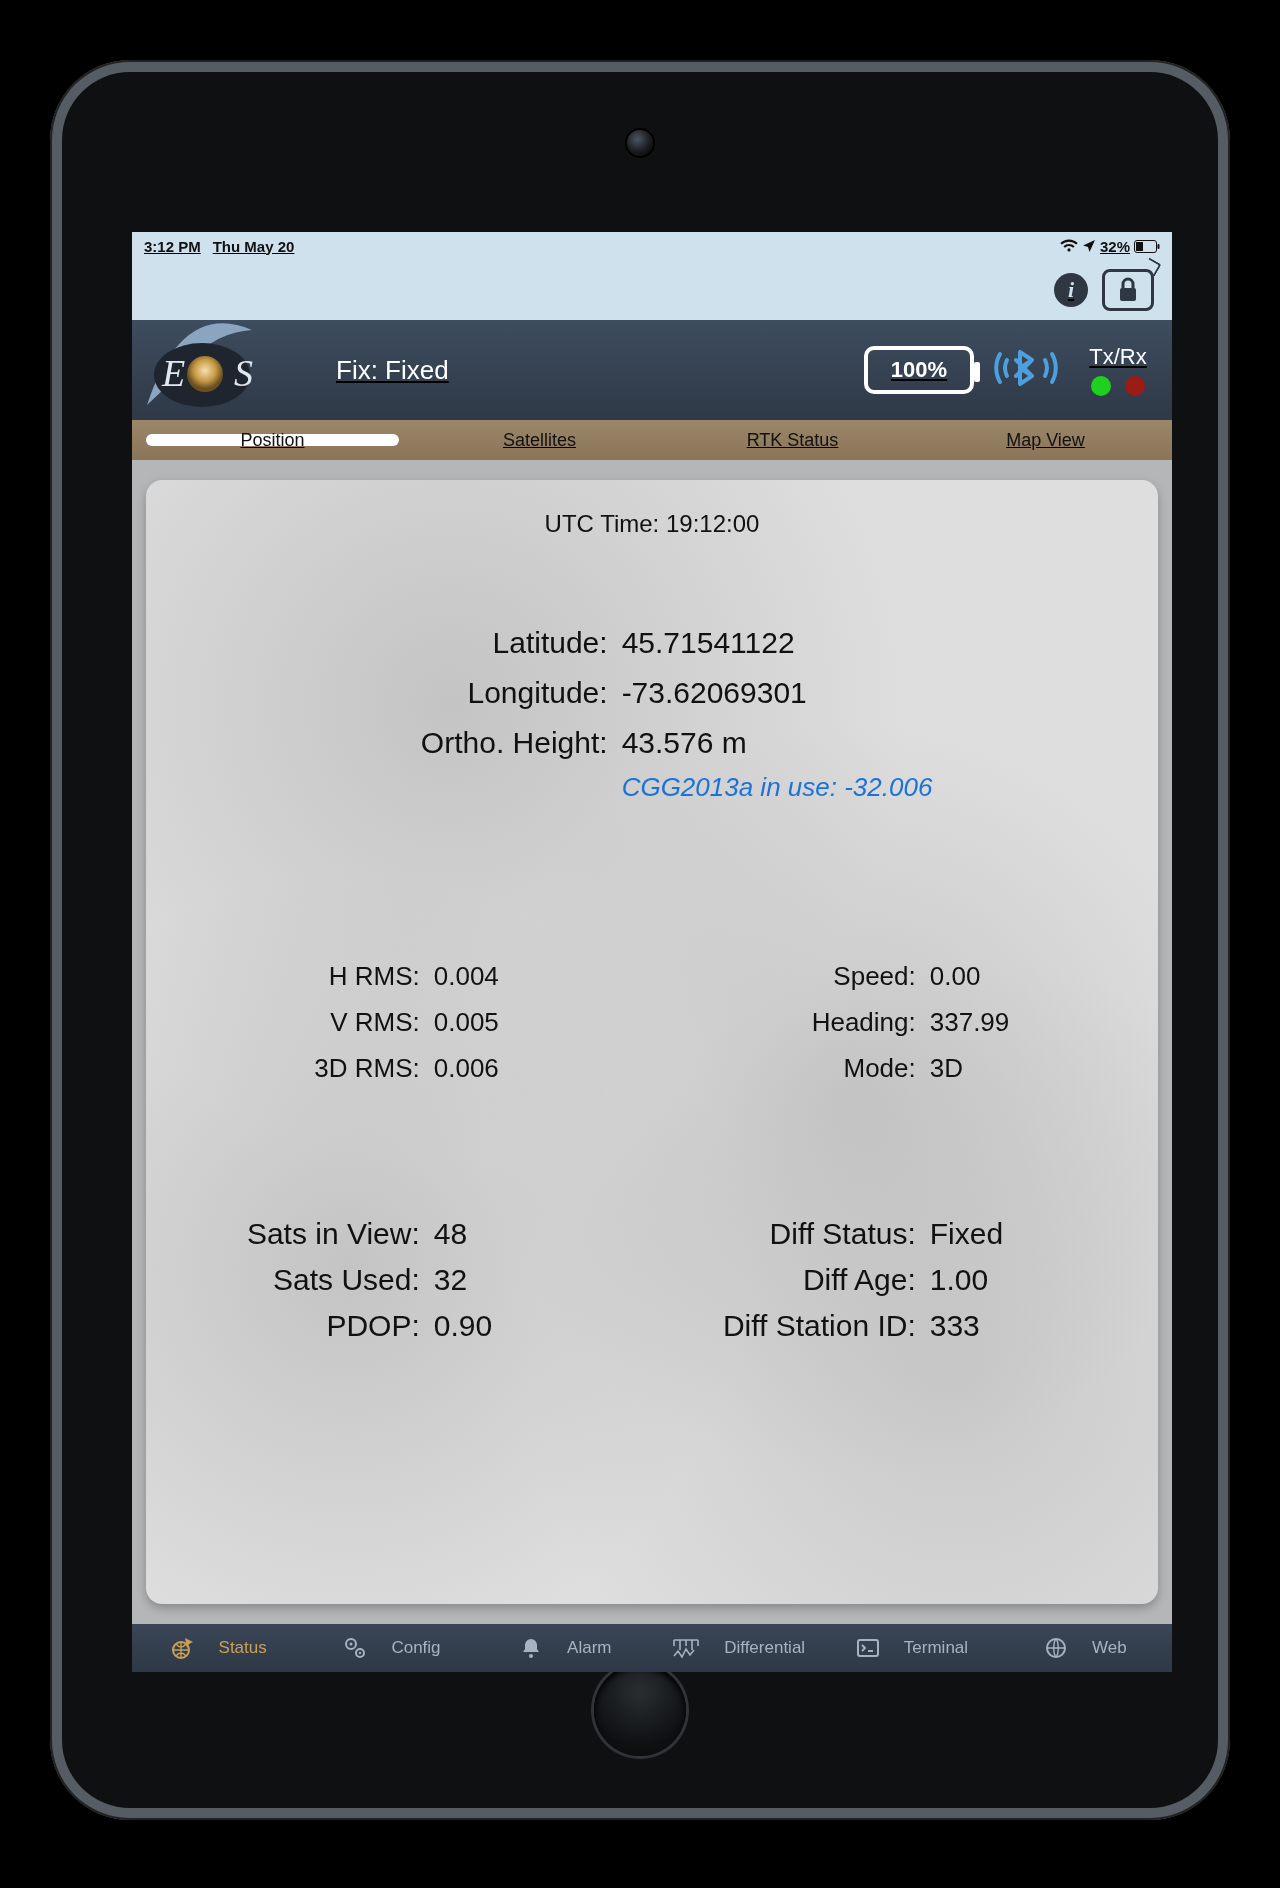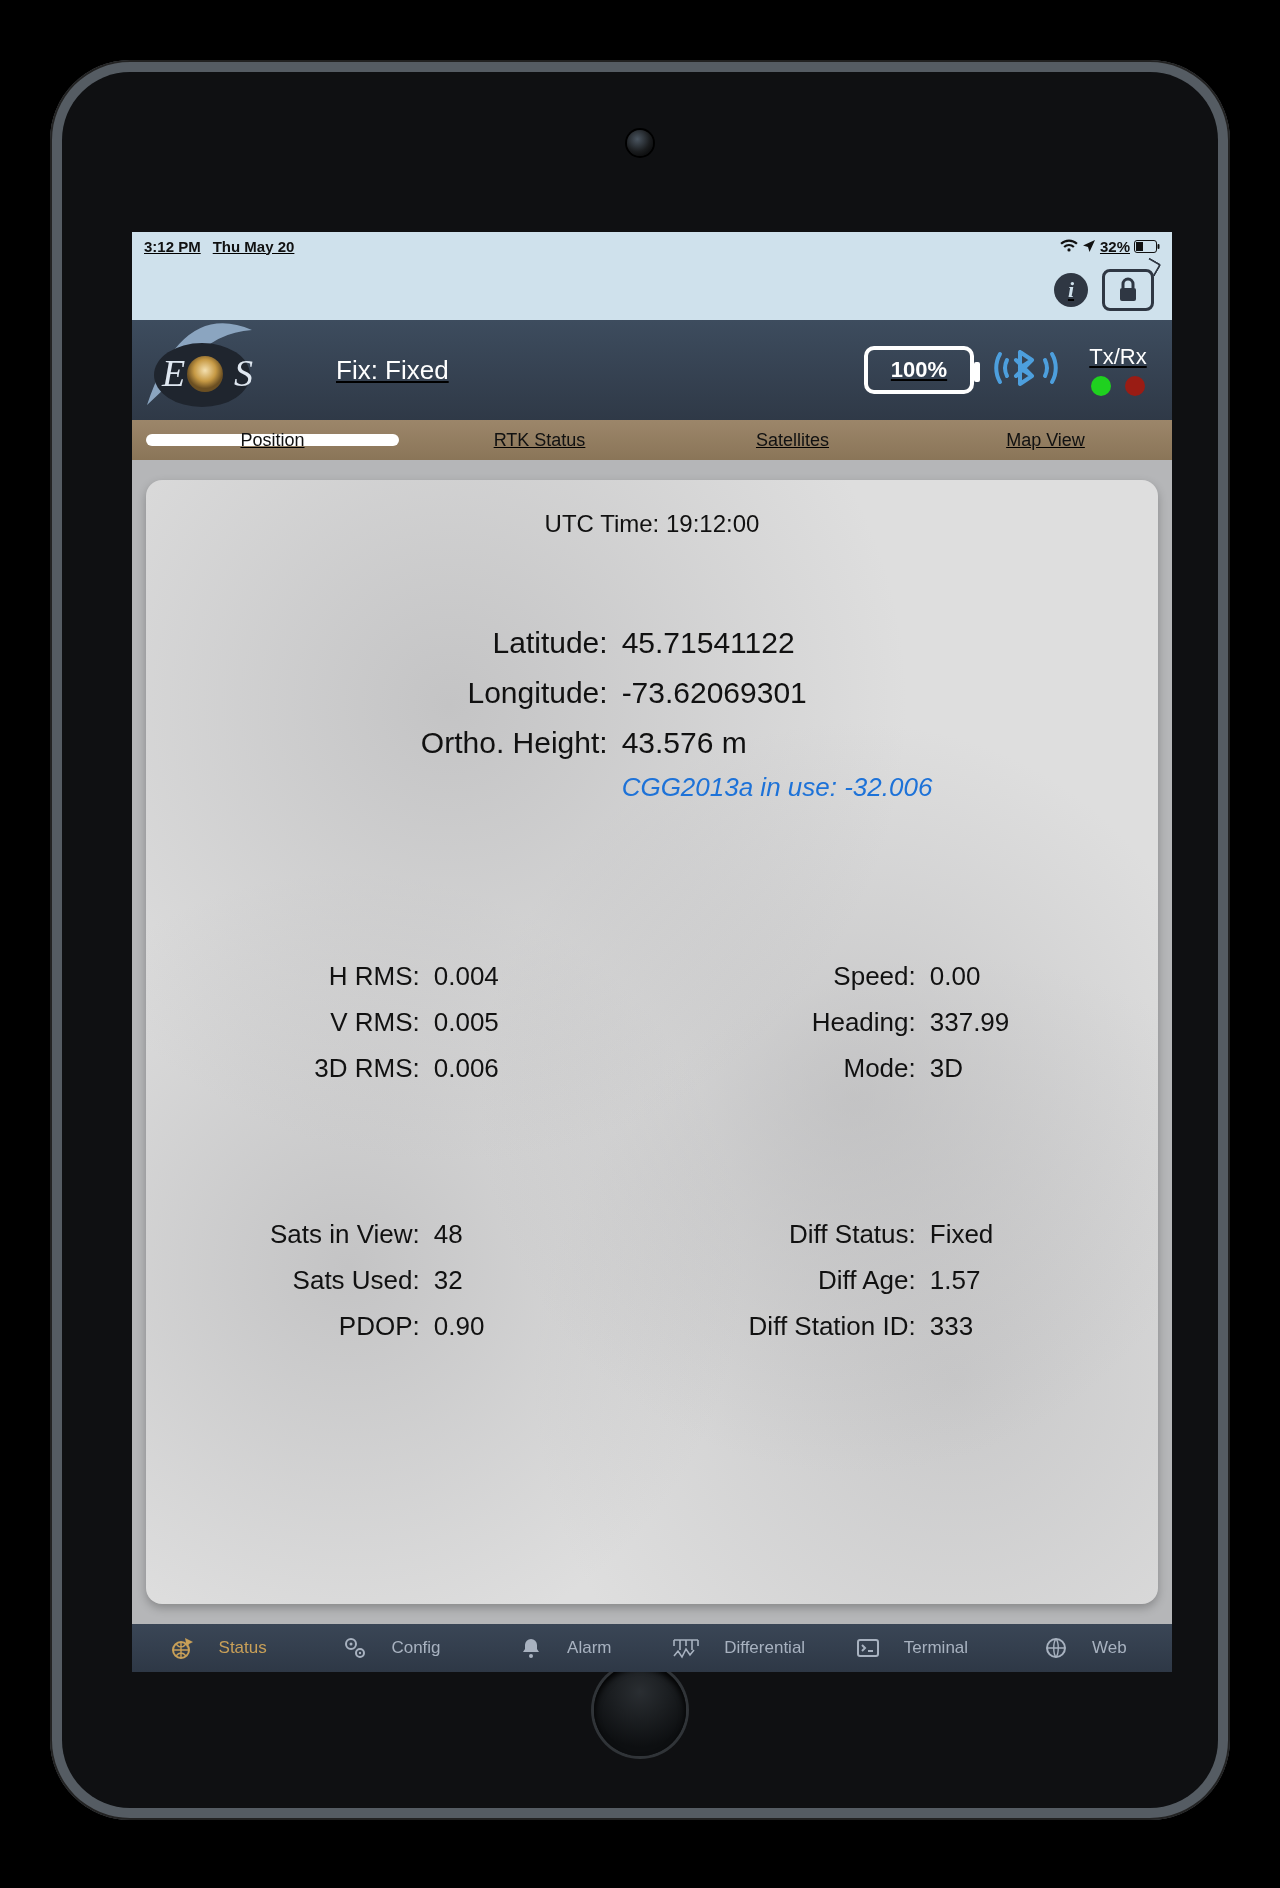--- a/index.html
+++ b/index.html
@@ -126,21 +126,21 @@
   .kv { display:flex; font-size:30px; line-height:50px; }
   .kv .k { flex:0 0 47%; text-align:right; padding-right:14px; }
   .kv .v { flex:1; text-align:left; }
   .geoid-note { color:#1d72d8; font-style:italic; font-size:26px; margin-left:47%; padding-left:0px; margin-top:4px; }
   .metrics { display:flex; margin-top:150px; padding:0 10px; }
   .metrics .col { flex:1; }
   .metrics .kv { font-size:26px; line-height:46px; }
   .metrics .k { flex:0 0 56%; }
   .metrics2 { display:flex; margin-top:120px; padding:0 10px; }
   .metrics2 .col { flex:1; }
-  .metrics2 .kv { font-size:26px; line-height:46px; }
+  .metrics2 .kv { font-size:30px; line-height:46px; }
   .metrics2 .k { flex:0 0 56%; }
   
   .bottom-nav {
     position:absolute; left:0; right:0; bottom:0; height:48px;
     background: linear-gradient(#3a4656,#2e3846);
     display:flex; align-items:center;
     color:#a8b2c0; font-size:17px;
   }
   .bn-item { flex:1; display:flex; align-items:center; justify-content:center; gap:24px; }
   .bn-item.active { color:#c9a058; }
@@ -226,24 +226,24 @@
             <div class="dot red"></div>
           </div>
         </div>
       </div>
 
       <div class="tabs">
         <div class="tab active">
             <span>Position</span>
           </div>
         <div class="tab">
+            <span>Satellites</span>
+          </div>
+        <div class="tab">
             <span>RTK Status</span>
-          </div>
-        <div class="tab">
-            <span>Satellites</span>
           </div>
         <div class="tab">
             <span>Map View</span>
           </div>
       </div>
 
       <div class="stage">
         <div class="card">
 
           <div class="utc">
@@ -314,21 +314,21 @@
                   <div class="v">0.90</div>
                 </div>
             </div>
             <div class="col">
               <div class="kv">
                   <div class="k">Diff Status:</div>
                   <div class="v">Fixed</div>
                 </div>
               <div class="kv">
                   <div class="k">Diff Age:</div>
-                  <div class="v">1.57</div>
+                  <div class="v">1.00</div>
                 </div>
               <div class="kv">
                   <div class="k">Diff Station ID:</div>
                   <div class="v">333</div>
                 </div>
             </div>
           </div>
 
         </div>
       </div>

